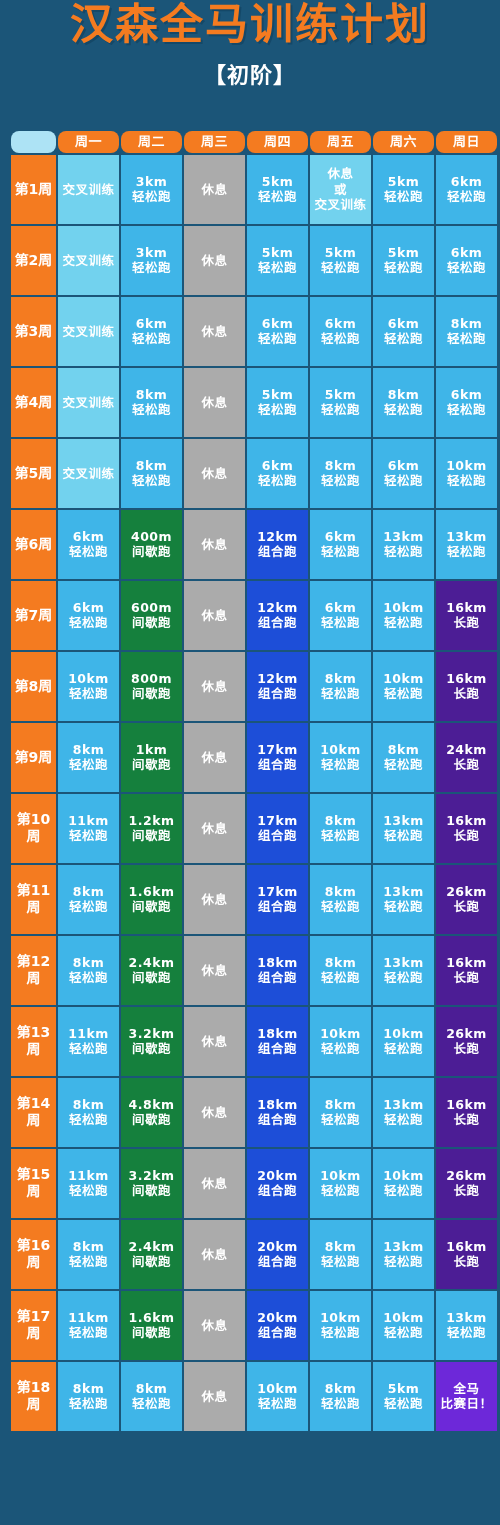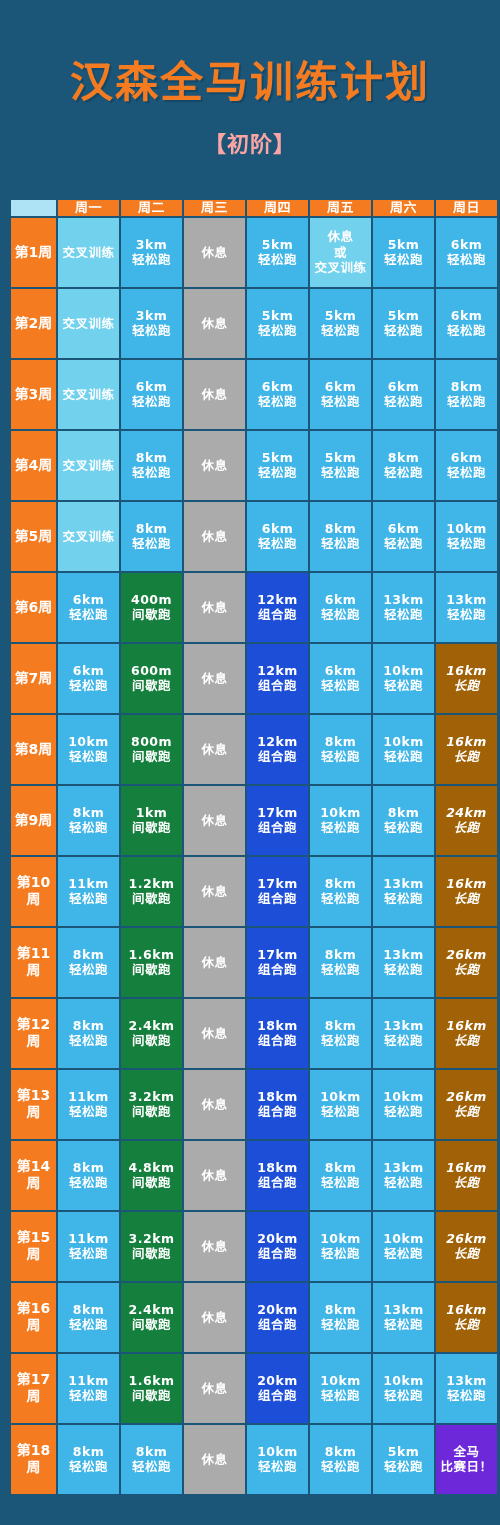--- a/index.html
+++ b/index.html
@@ -18,37 +18,36 @@
   .poster {
     position: relative;
     width: 500px;
     height: 1525px;
     background: #1B5578;
     box-sizing: border-box;
   }
 
   
   .header {
-    padding-top: 58px;
     text-align: center;
   }
   .main-title {
     font-size: 43px;
     font-weight: bold;
     color: #F47B20;
     letter-spacing: 2px;
     line-height: 1.15;
     margin: 0;
     text-shadow: 2px 2px 0 rgba(10,50,75,0.35);
   }
   .sub-title {
-    margin: 26px 0 0 0;
+    margin: 15px 0 0 0;
     font-size: 22px;
     font-weight: bold;
-    color: #fca5a5;
+    color: #ffffff;
     letter-spacing: 1px;
     line-height: 1.1;
   }
 
   
   .table-wrap {
     margin-top: 40px;
     padding: 0 9px;
     box-sizing: border-box;
   }
@@ -65,23 +64,24 @@
     padding: 0;
     text-align: center;
     vertical-align: middle;
     color: #FFFFFF;
     font-weight: bold;
     line-height: 1.22;
   }
 
   
   thead th {
-    height: 16px;
+    height: 22px;
     font-size: 13px;
     letter-spacing: 0.5px;
+    border-radius: 8px;
   }
   th.corner {
     background: #ADE3F5;
   }
   th.dayhead {
     background: #F47B20;
   }
 
   
   td.weeklabel {
@@ -107,21 +107,21 @@
     display: block;
     letter-spacing: 0.5px;
   }
 
   
   .c-cross   { background: #72D2EE; }
   .c-easy    { background: #3FB5E8; }
   .c-rest    { background: #ABABAB; }
   .c-interval{ background: #15803d; }
   .c-combo   { background: #1d4ed8; }
-  .c-long    { background: #a16207; font-style: italic; }
+  .c-long    { background: #4c1d95; }
   .c-race    { background: #6d28d9; }
 </style>
 </head>
 <body>
 
 <div class="poster">
 
   <div class="header">
     <h1 class="main-title">汉森全马训练计划</h1>
     <div class="sub-title">【初阶】</div>

